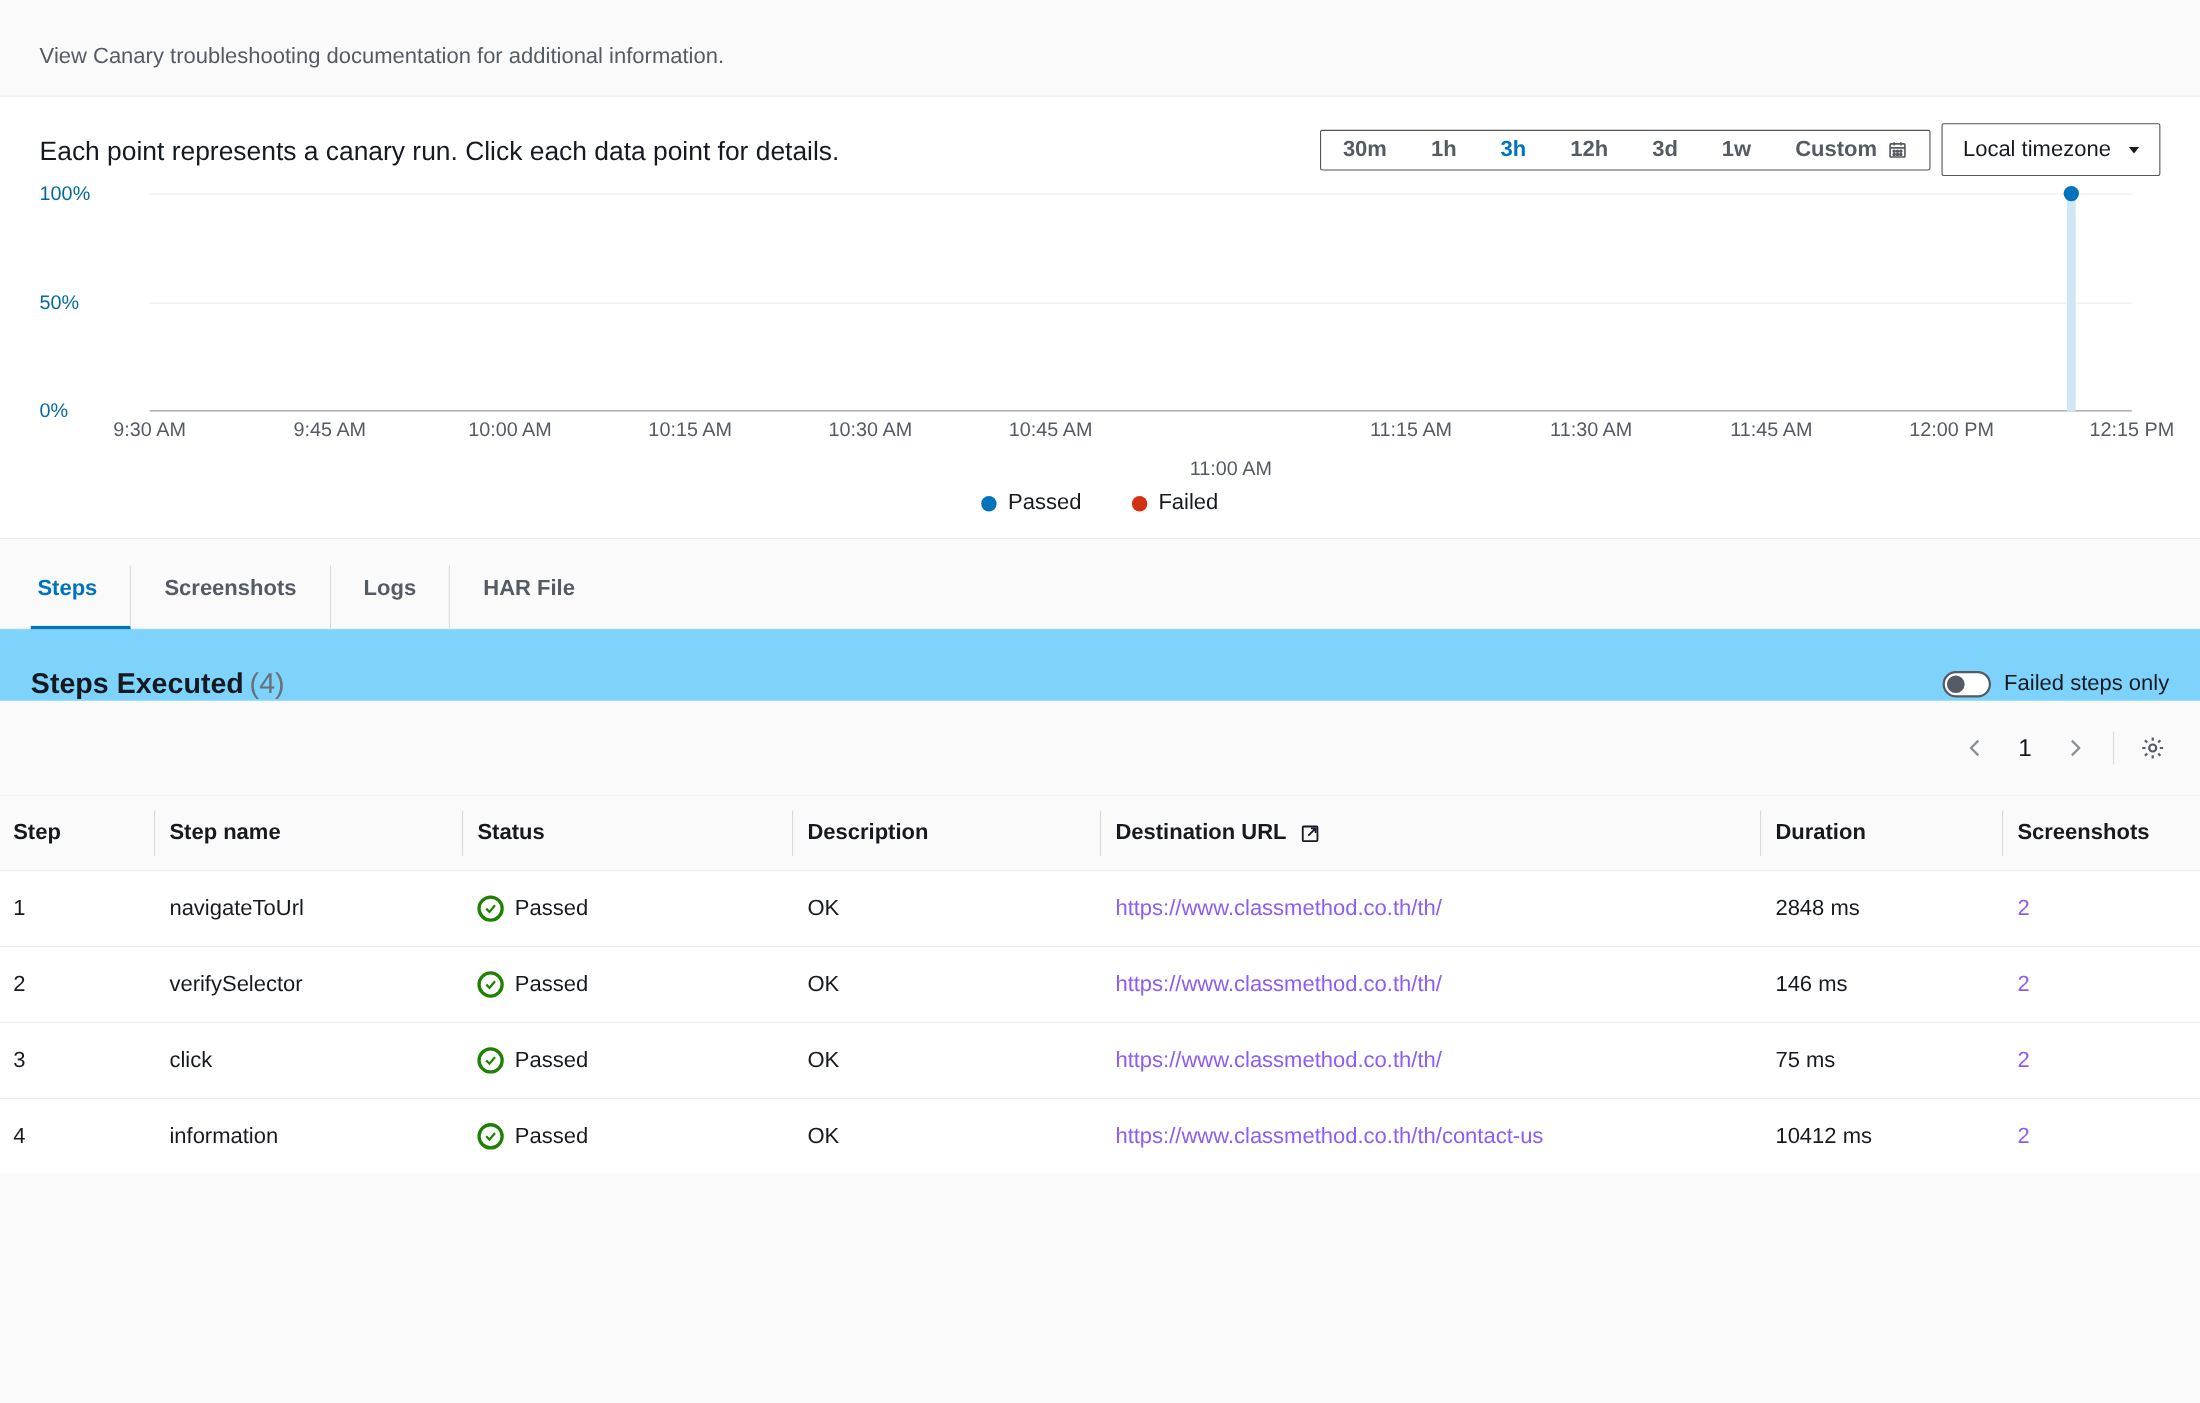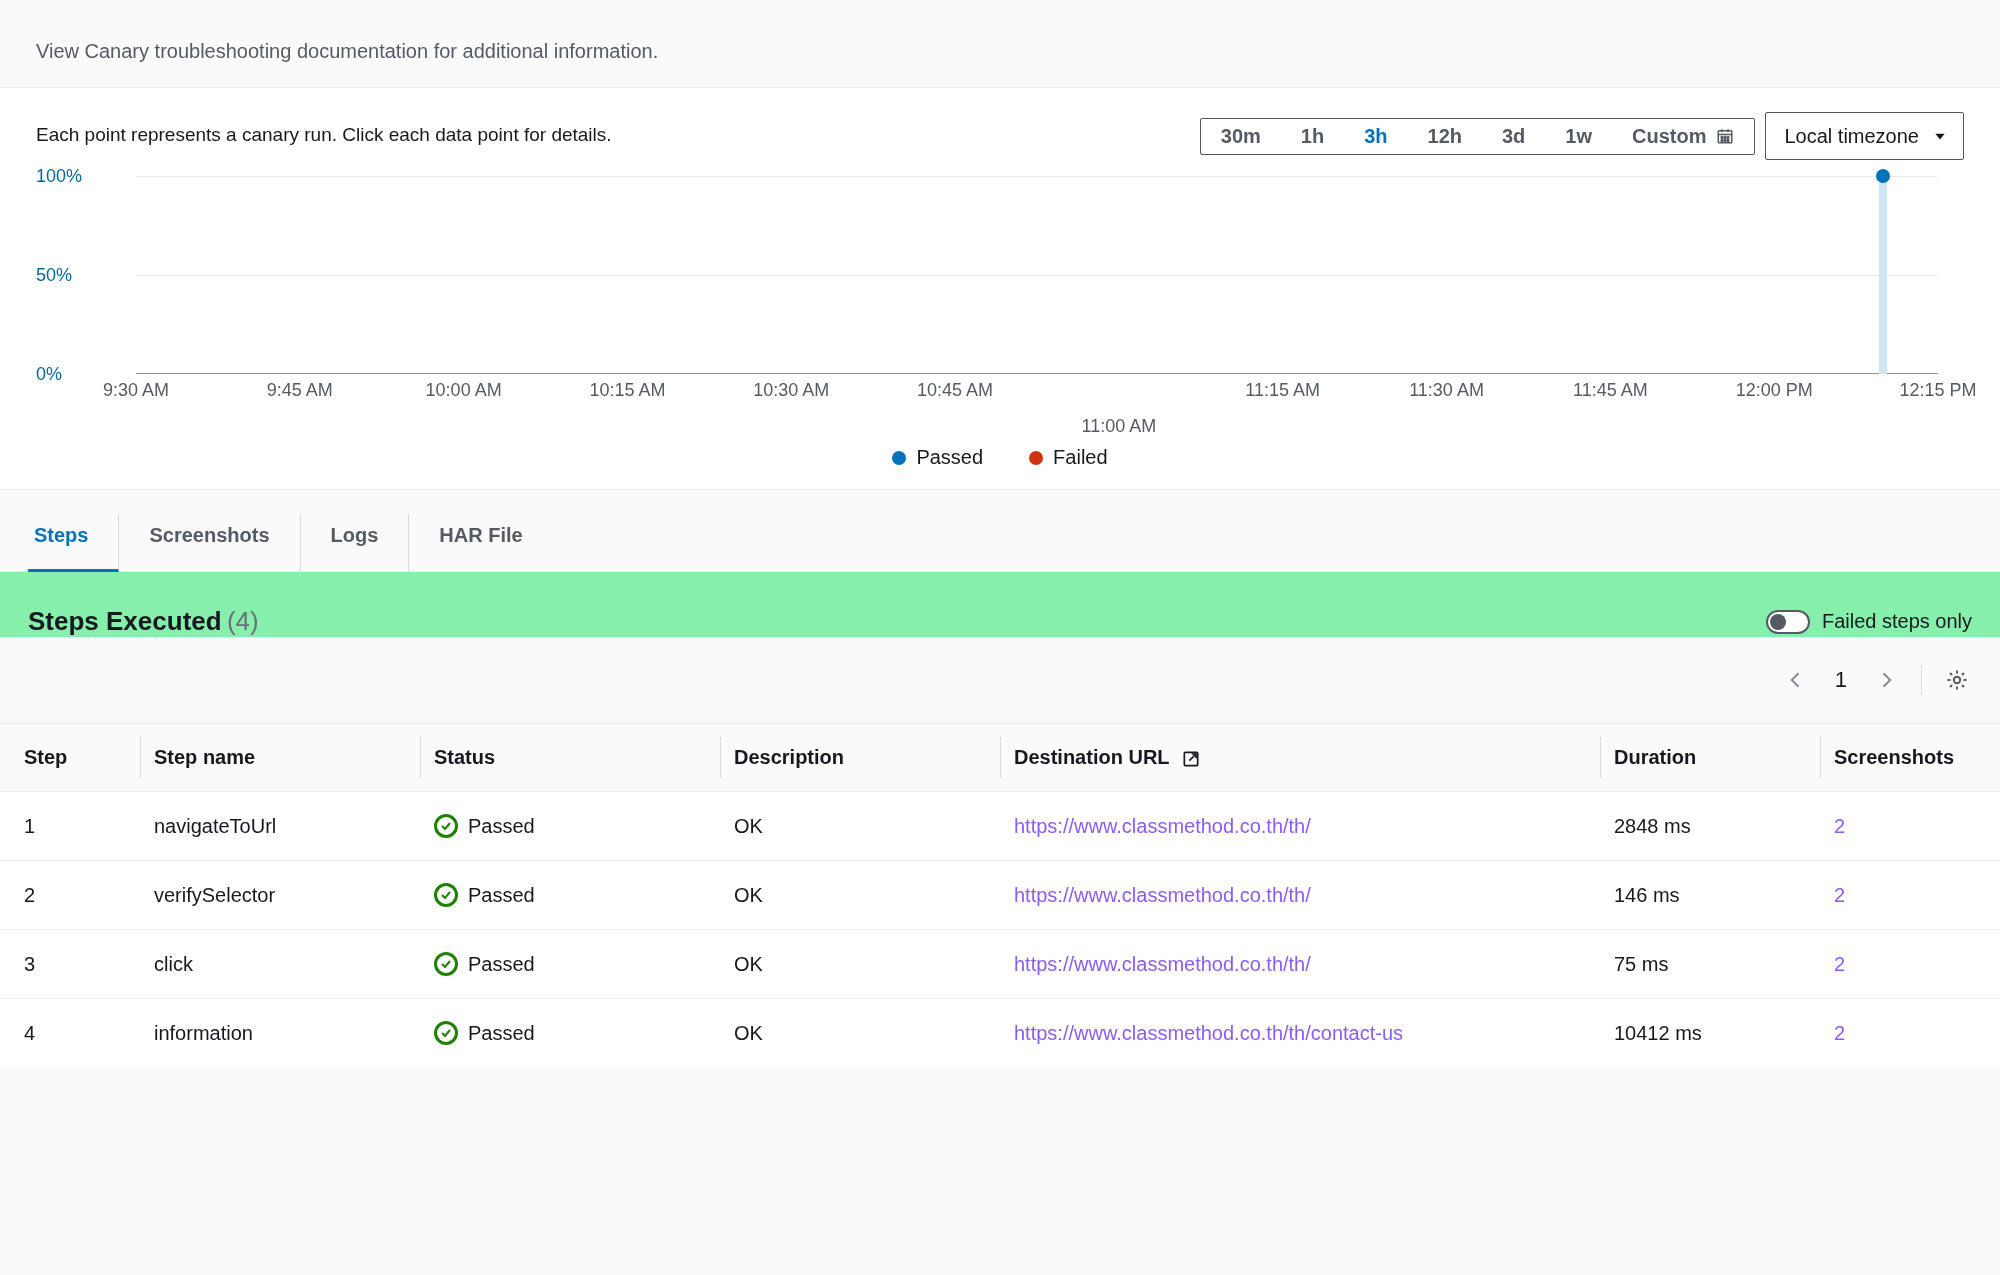--- a/index.html
+++ b/index.html
@@ -44,21 +44,21 @@
     background: #fff;
     border-bottom: 1px solid #eaeded;
   }
   .chart-top {
     display: flex;
     justify-content: space-between;
     align-items: flex-start;
     gap: 20px;
   }
   .chart-desc {
-    font-size: 19px;
+    font-size: 24px;
     color: #16191f;
     padding-top: 12px;
   }
   .controls {
     display: flex;
     gap: 10px;
     align-items: center;
   }
   .time-buttons {
     display: flex;
@@ -194,21 +194,21 @@
     border-bottom: 3px solid #0073bb;
     margin-bottom: -1px;
   }
 
   
   .steps-header {
     display: flex;
     justify-content: space-between;
     align-items: center;
     padding: 34px 28px 0 28px;
-    background: #86efac;
+    background: #7dd3fc;
   }
   .steps-title {
     font-size: 26px;
     font-weight: 700;
   }
   .steps-count { color: #687078; font-weight: 400; }
   .failed-toggle {
     display: flex;
     align-items: center;
     gap: 12px;
@@ -280,21 +280,21 @@
   table.steps tbody td:not(:first-child)::before {
     
   }
   table.steps thead th + th::before {
     content: "";
     position: absolute;
     left: 0; top: 20%;
     height: 60%;
     border-left: 1px solid #d5dbdb;
   }
-  table.steps th:first-child, table.steps td:first-child { padding-left: 24px; }
+  table.steps th:first-child, table.steps td:first-child { padding-left: 12px; }
   table.steps th:last-child, table.steps td:last-child { padding-right: 28px; }
   .status-cell { display: flex; align-items: center; gap: 10px; }
   .ok-circle {
     width: 24px; height: 24px;
     border: 3px solid #1d8102;
     border-radius: 50%;
     display: inline-flex;
     align-items: center;
     justify-content: center;
   }

